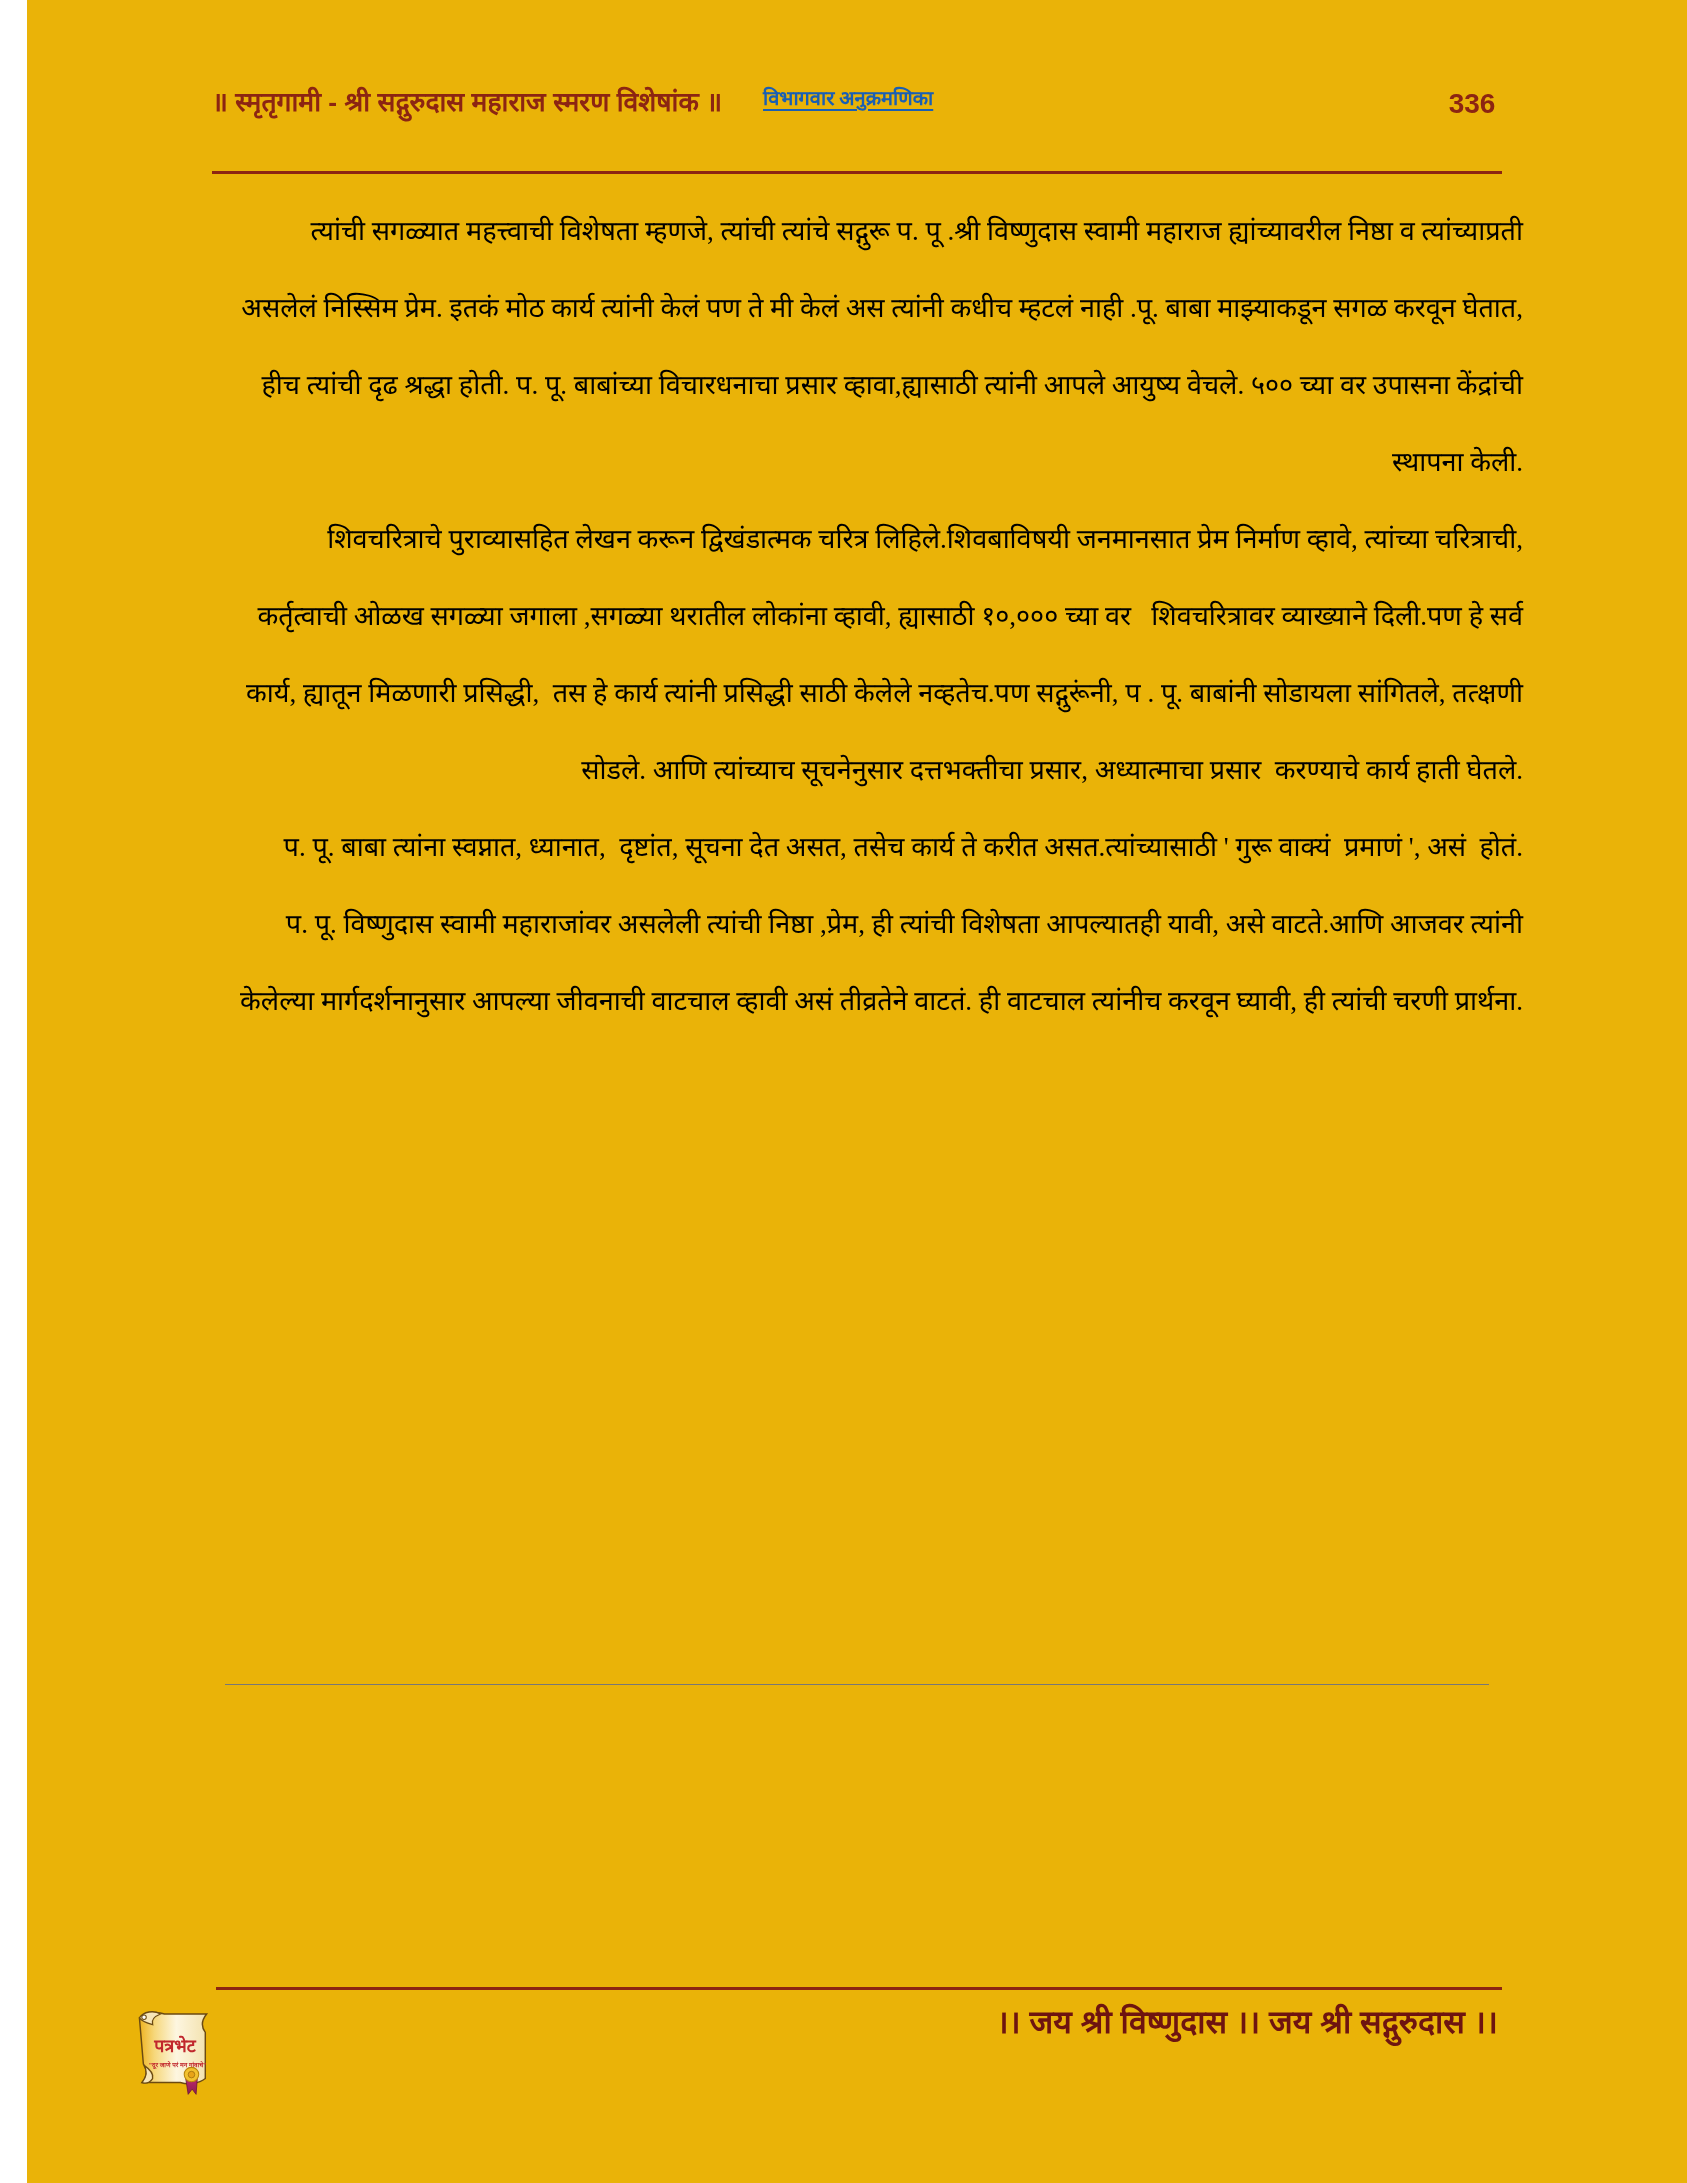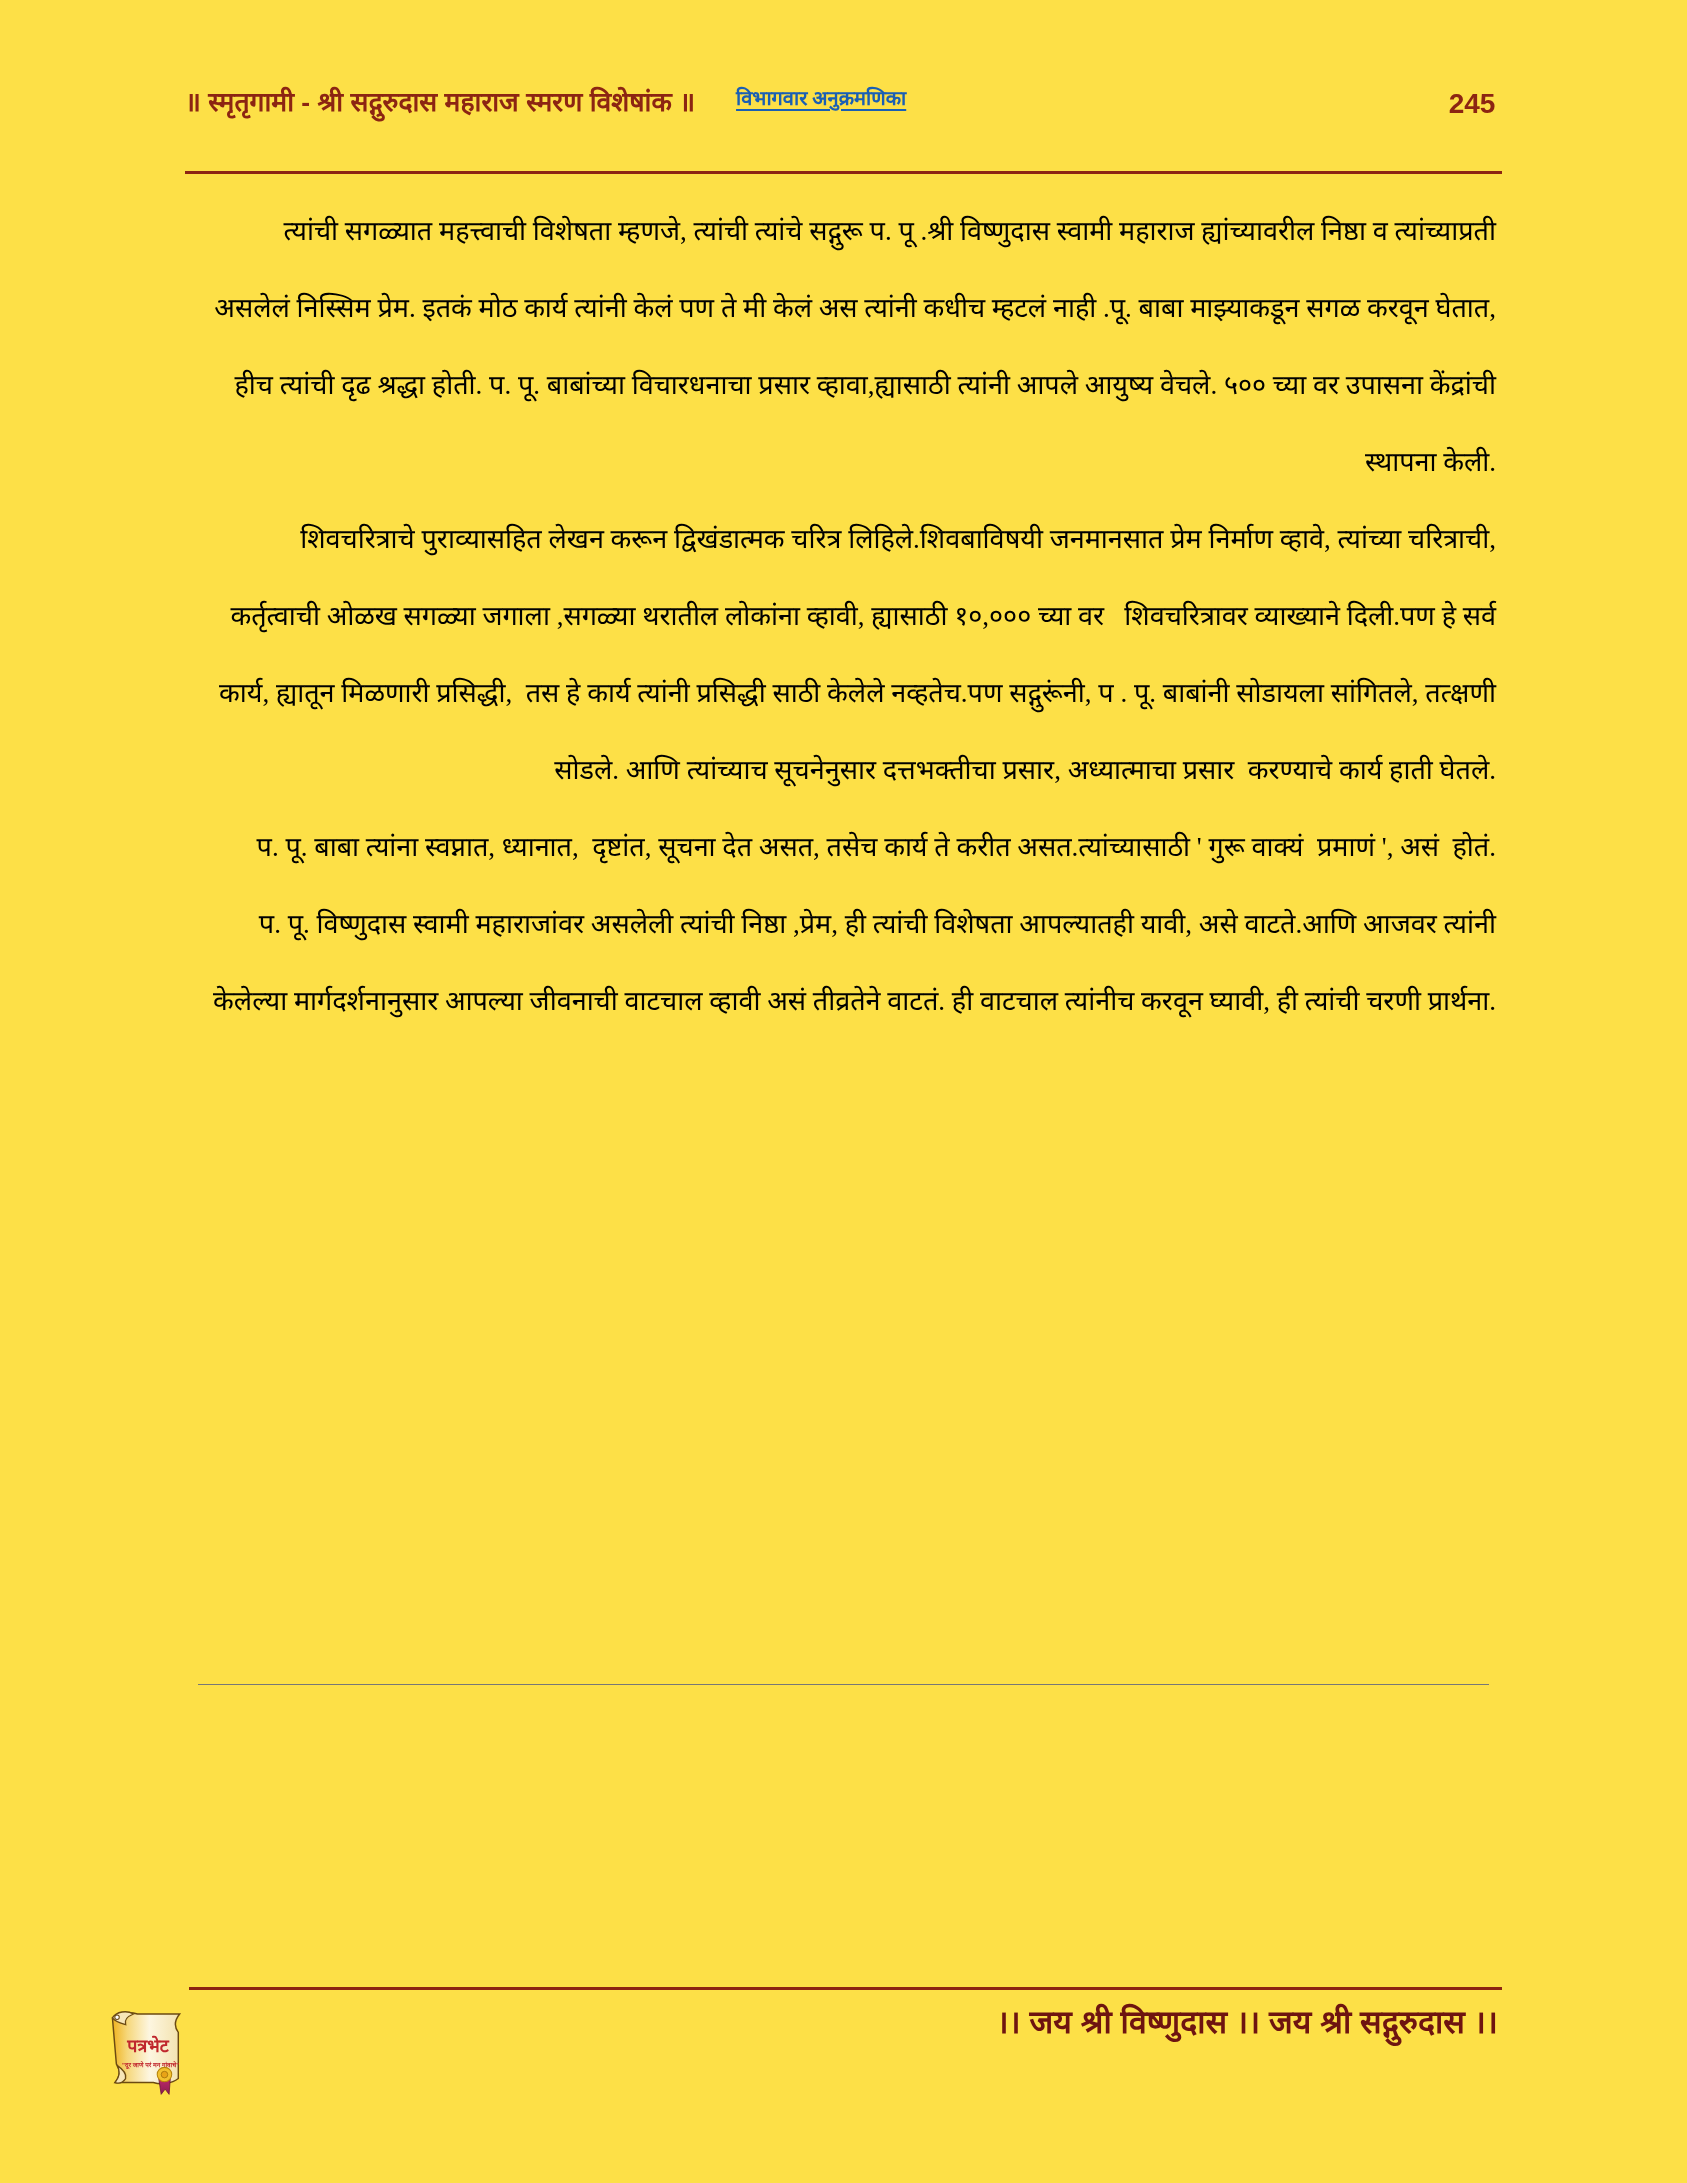--- a/index.html
+++ b/index.html
@@ -11,22 +11,23 @@
     width: 1687px;
     height: 2183px;
     position: relative;
     font-family: "Liberation Serif", "DejaVu Serif", serif;
     overflow: hidden;
   }
 
   .page {
     position: absolute;
     inset: 0;
-    background: #fde047;
+    background: #eab308;
     padding: 18px;
+    margin-left: 27px;
   }
 
   
   .header {
     position: absolute;
     top: 86px;
     left: 185px;
     right: 185px;
     height: 73px;
     display: flex;
@@ -146,21 +147,21 @@
   .logo svg { display: block; }
 </style>
 </head>
 <body>
 
 <div class="page">
 
   <div class="header">
     <span class="header-title">॥ स्मृतृगामी - श्री सद्गुरुदास महाराज स्मरण विशेषांक ॥</span>
     <a class="header-link" href="#">विभागवार अनुक्रमणिका</a>
-    <span class="header-page-number">245</span>
+    <span class="header-page-number">336</span>
   </div>
 
   <div class="rule-top"></div>
 
   <div class="content">
     <p class="para"><span class="indent"></span><span>त्यांची सगळ्यात महत्त्वाची विशेषता म्हणजे, त्यांची त्यांचे सद्गुरू प. पू .श्री विष्णुदास स्वामी महाराज ह्यांच्यावरील निष्ठा व त्यांच्याप्रती असलेलं निस्सिम प्रेम. इतकं मोठ कार्य त्यांनी केलं पण ते मी केलं अस त्यांनी कधीच म्हटलं नाही .पू. बाबा माझ्याकडून सगळ करवून घेतात, हीच त्यांची दृढ श्रद्धा होती. प. पू. बाबांच्या विचारधनाचा प्रसार व्हावा,ह्यासाठी त्यांनी आपले आयुष्य वेचले. ५०० च्या वर उपासना केंद्रांची स्थापना केली.</span></p>
     <p class="para"><span class="indent"></span><span>शिवचरित्राचे पुराव्यासहित लेखन करून द्विखंडात्मक चरित्र लिहिले.शिवबाविषयी जनमानसात प्रेम निर्माण व्हावे, त्यांच्या चरित्राची, कर्तृत्वाची ओळख सगळ्या जगाला ,सगळ्या थरातील लोकांना व्हावी, ह्यासाठी १०,००० च्या वर   शिवचरित्रावर व्याख्याने दिली.पण हे सर्व कार्य, ह्यातून मिळणारी प्रसिद्धी,  तस हे कार्य त्यांनी प्रसिद्धी साठी केलेले नव्हतेच.पण सद्गुरूंनी, प . पू. बाबांनी सोडायला सांगितले, तत्क्षणी सोडले. आणि त्यांच्याच सूचनेनुसार दत्तभक्तीचा प्रसार, अध्यात्माचा प्रसार  करण्याचे कार्य हाती घेतले.</span></p>
     <p class="para"><span class="indent"></span><span>प. पू. बाबा त्यांना स्वप्नात, ध्यानात,  दृष्टांत, सूचना देत असत, तसेच कार्य ते करीत असत.त्यांच्यासाठी ' गुरू वाक्यं  प्रमाणं ', असं  होतं. प. पू. विष्णुदास स्वामी महाराजांवर असलेली त्यांची निष्ठा ,प्रेम, ही त्यांची विशेषता आपल्यातही यावी, असे वाटते.आणि आजवर त्यांनी केलेल्या मार्गदर्शनानुसार आपल्या जीवनाची वाटचाल व्हावी असं तीव्रतेने वाटतं. ही वाटचाल त्यांनीच करवून घ्यावी, ही त्यांची चरणी प्रार्थना.</span></p>
   </div>
 

